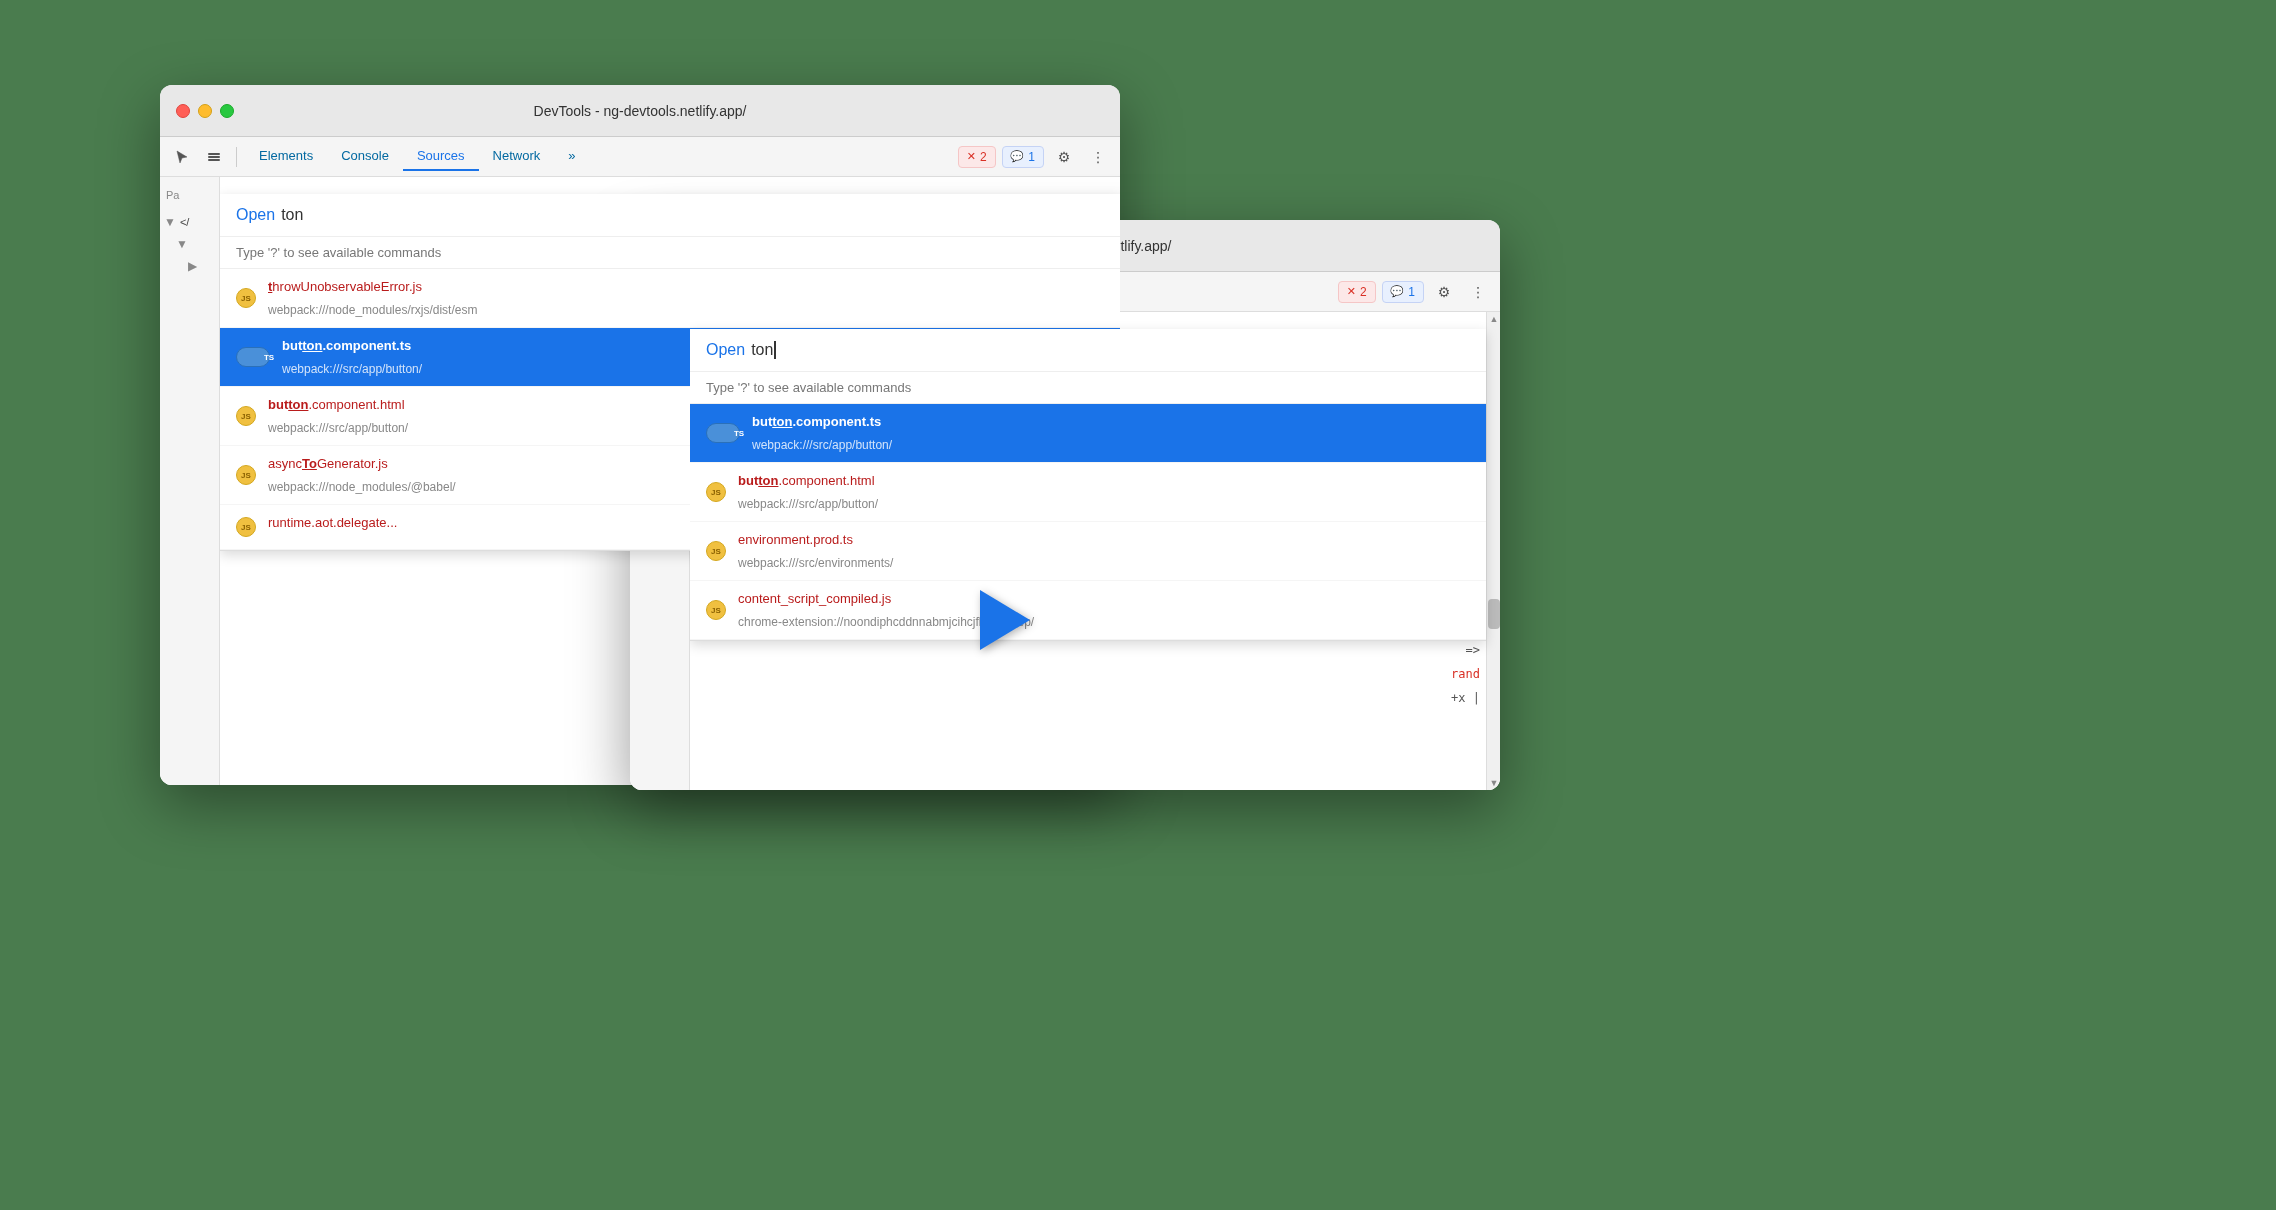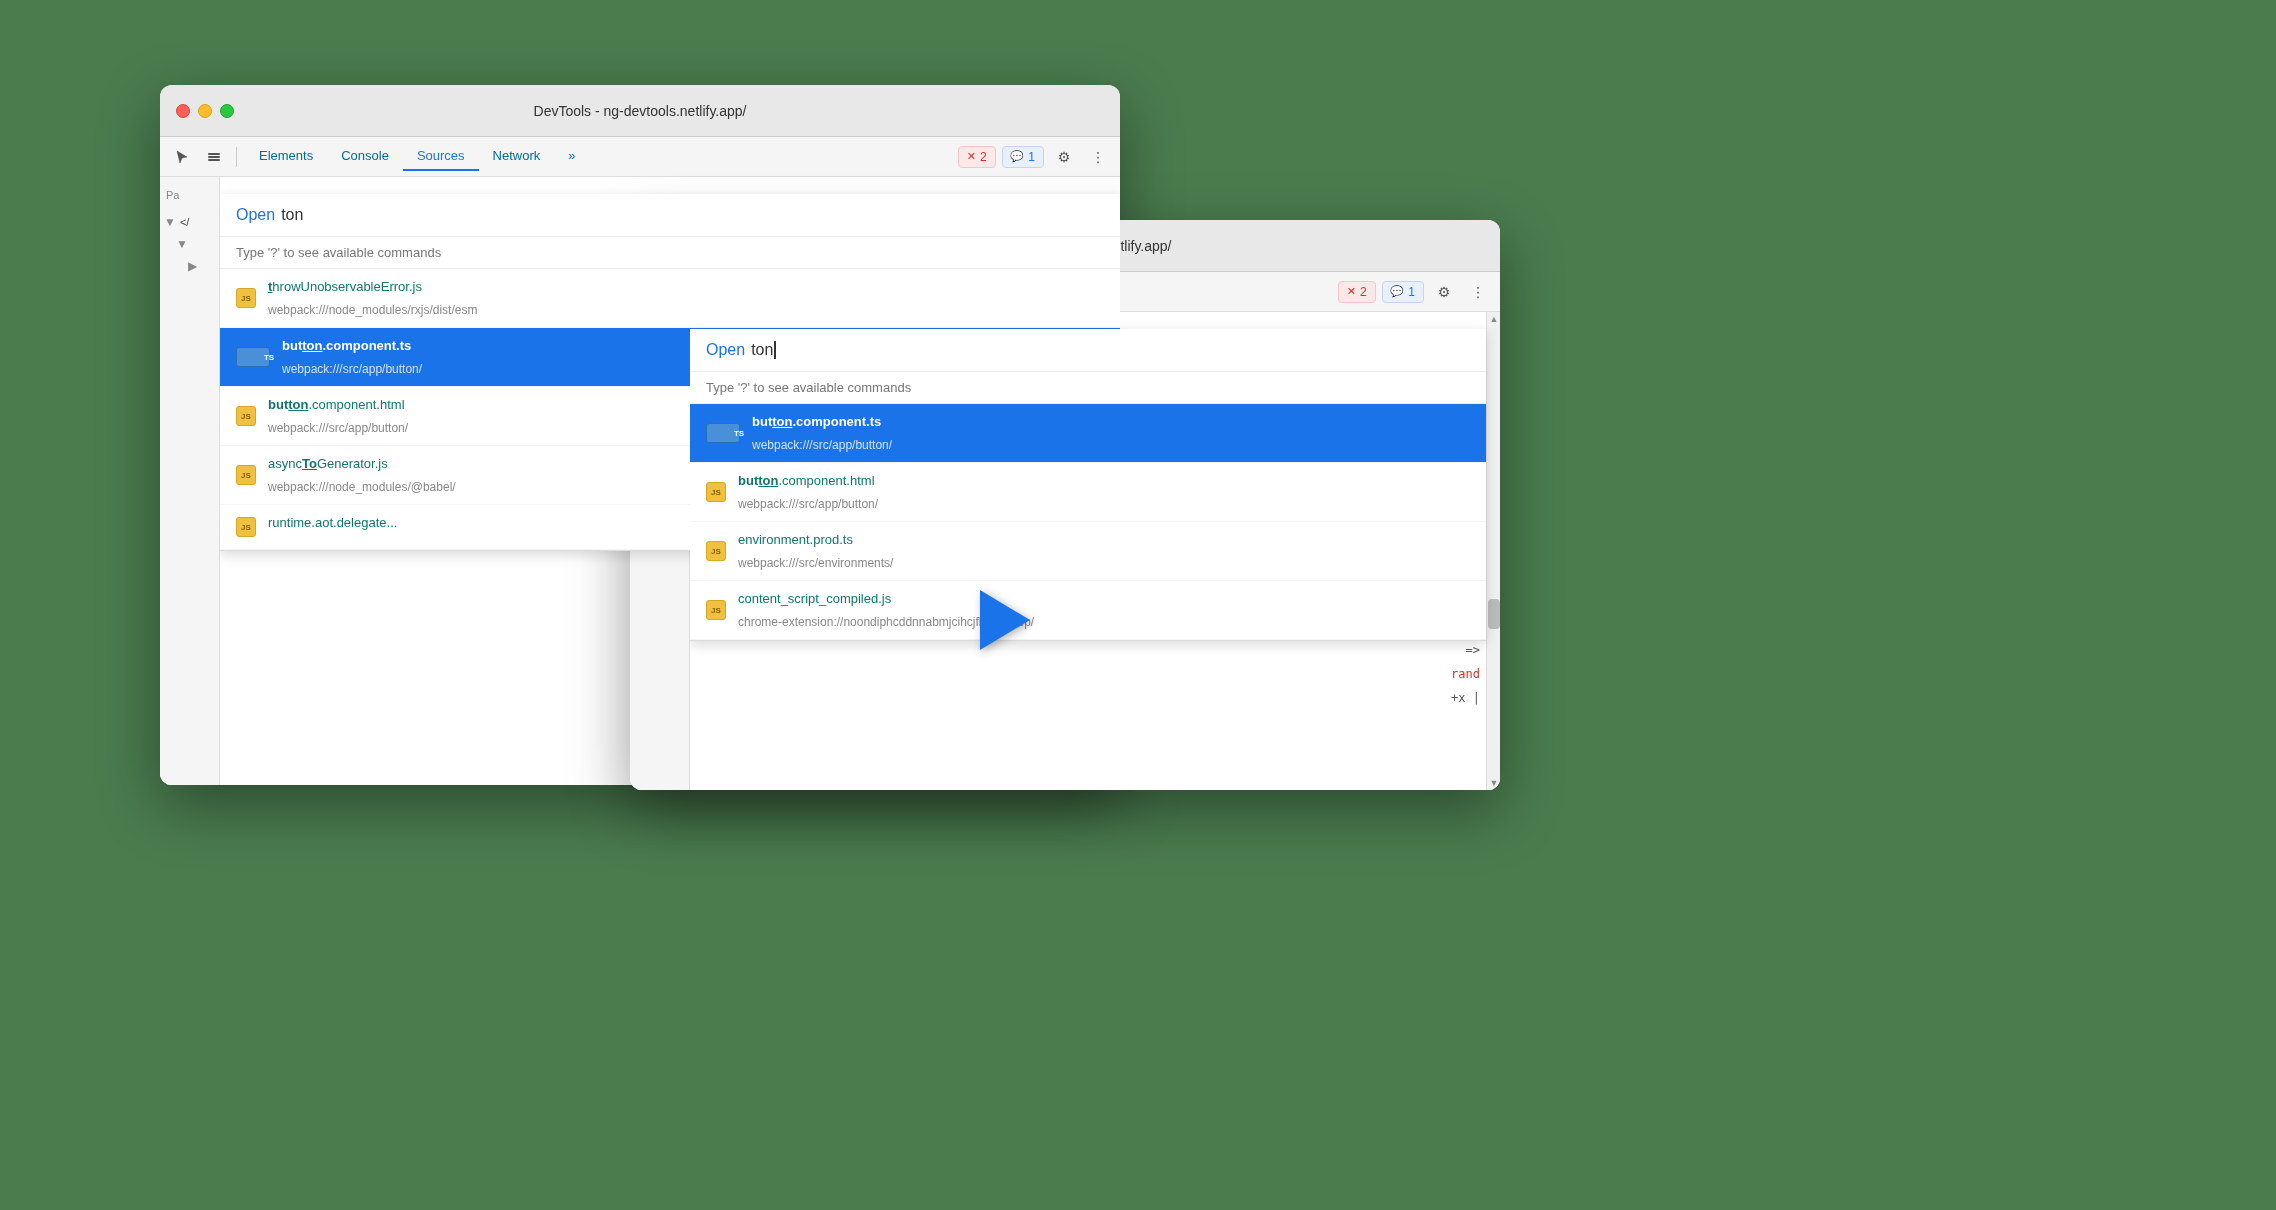--- a/index.html
+++ b/index.html
@@ -236,21 +236,21 @@
       cursor: pointer;
       border-bottom: 1px solid #f5f5f5;
     }
     .file-item.selected { background: #1a73e8; }
     .file-item.selected .file-name { color: white; font-weight: 600; }
     .file-item.selected .file-path { color: rgba(255,255,255,0.8); }
 
     .file-icon {
       width: 20px;
       height: 20px;
-      border-radius: 3px;
+      border-radius: 10px;
       background: #f0c040;
       border: 1px solid #d4a820;
       margin-right: 12px;
       flex-shrink: 0;
       display: flex;
       align-items: center;
       justify-content: center;
       font-size: 8px;
       color: #8a6000;
       font-weight: bold;
@@ -260,21 +260,21 @@
       background: #4a90d9;
       border: 1px solid #2a70b9;
       color: white;
       padding-left: 32px;
     }
 
     .file-info { flex: 1; }
 
     .file-name {
       font-size: 13px;
-      color: #0f766e;
+      color: #b91c1c;
       font-weight: 500;
     }
 
     .file-path {
       font-size: 12px;
       color: #888;
       margin-top: 9px;
     }
 
     

